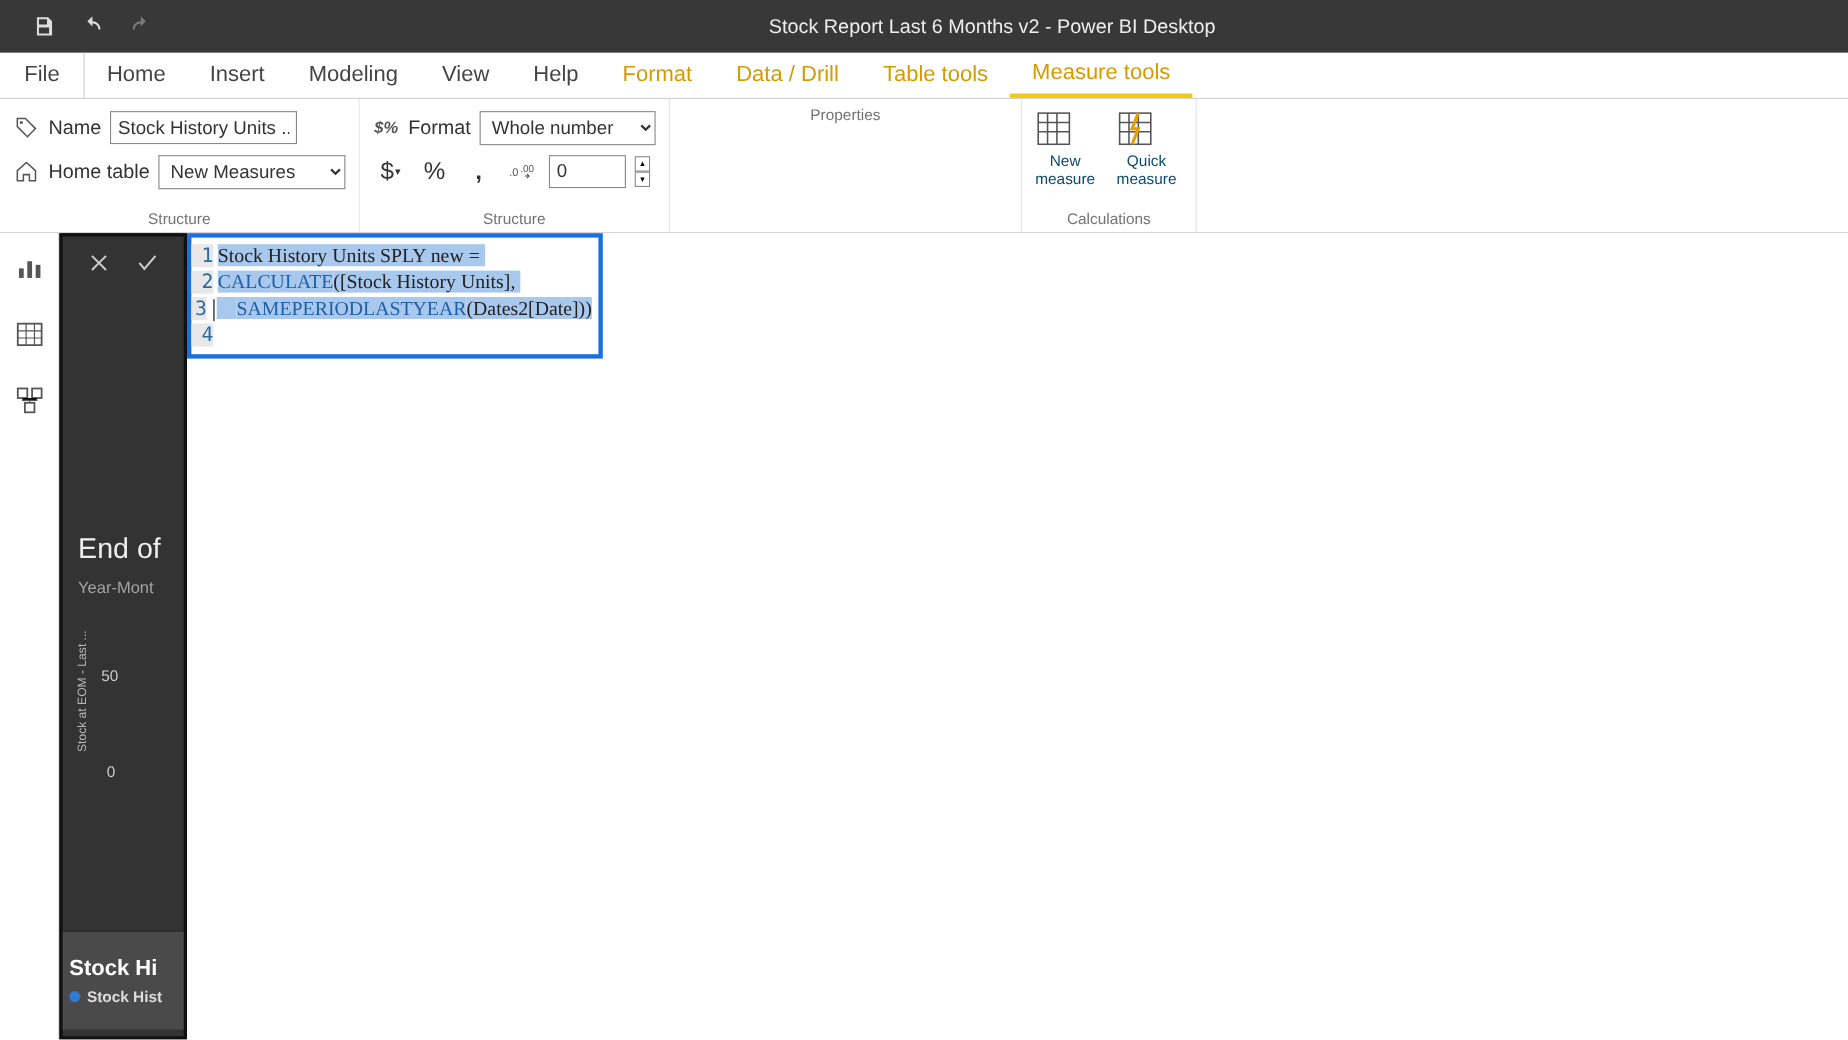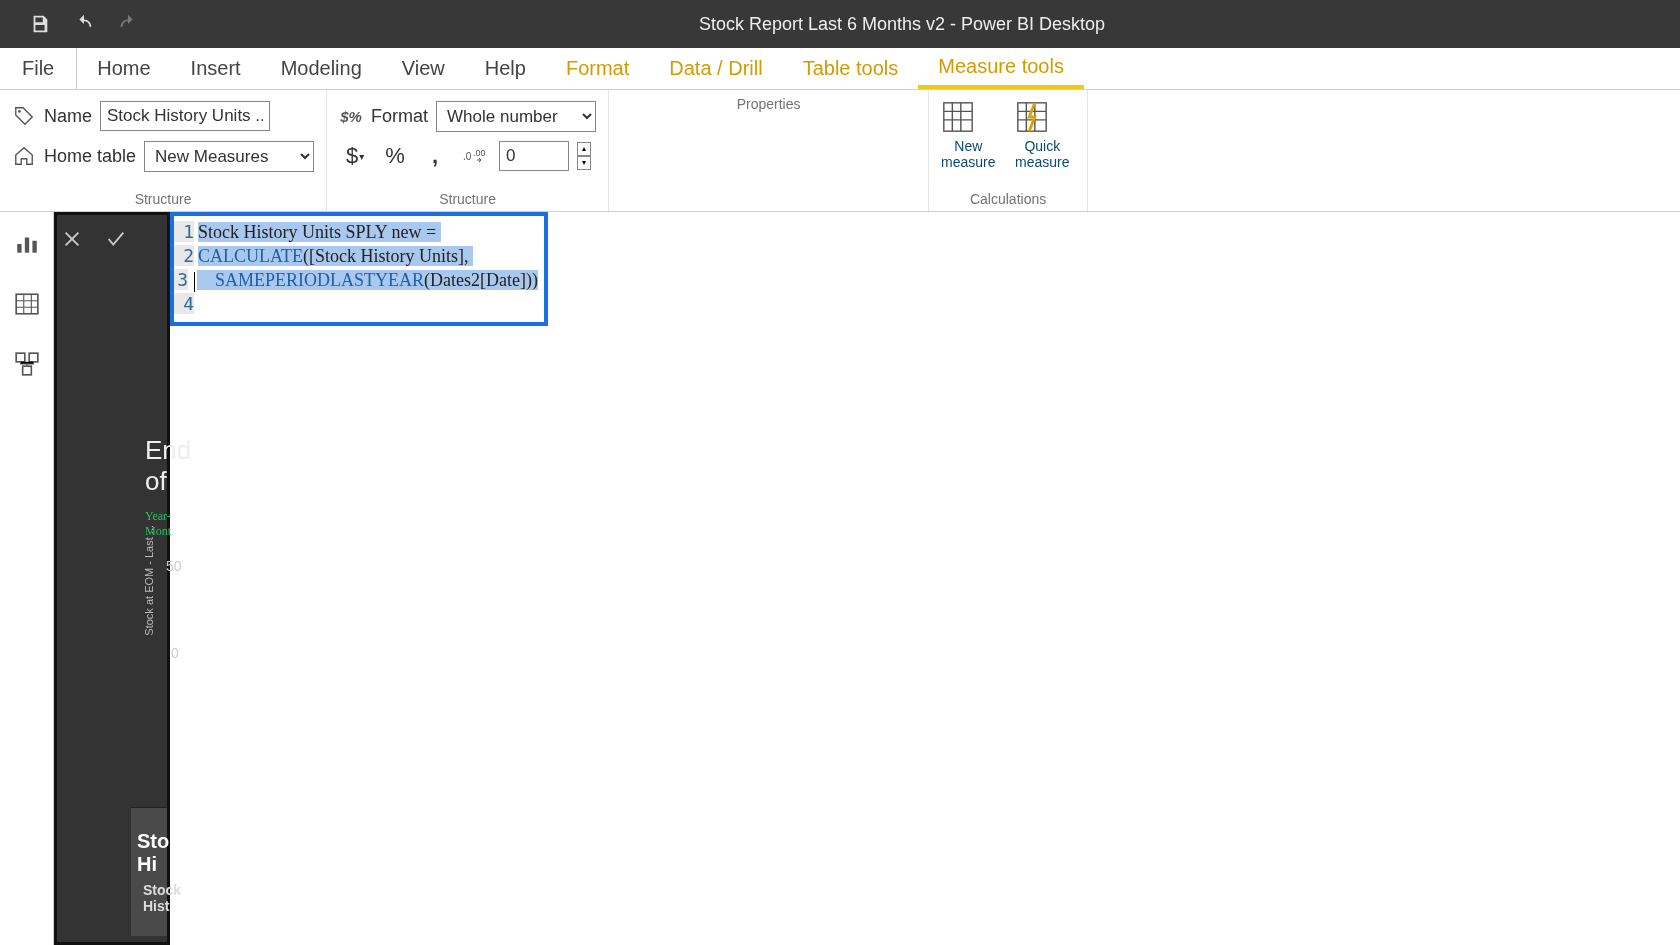--- a/index.html
+++ b/index.html
@@ -93,29 +93,29 @@
   
   .workspace { display: flex; height: calc(945px - 48px - 42px - 122px); background: #fff; }
   .view-rail {
     width: 54px; background: #fff; border-right: 1px solid #d0d0d0;
     display: flex; flex-direction: column; align-items: center; gap: 28px;
     padding-top: 16px;
   }
   .view-btn { width: 32px; height: 32px; display: flex; align-items: center; justify-content: center; cursor: pointer; }
   .side-panel {
     width: 116px; background: #333; color: #ddd;
-    display: flex; flex-direction: row;
+    display: flex; flex-direction: column;
     border: 3px solid #111;
   }
   .side-panel-inner { flex: 1; position: relative; padding: 0; }
   .fb-top { height: 48px; display: flex; align-items: center; justify-content: center; gap: 14px; border-bottom: 0; }
   .fb-top .xbtn, .fb-top .okbtn { width: 30px; height: 30px; display: flex; align-items: center; justify-content: center; cursor: pointer; }
   .chart-stub { position: absolute; left: 14px; top: 220px; color: #eee; }
   .chart-title { font-size: 26px; font-weight: 400; }
-  .chart-sub { font-size: 12px; color: #22c55e; margin-top: 12px; font-family: Liberation Serif, serif; }
+  .chart-sub { font-size: 15px; color: #a3a3a3; margin-top: 12px; }
   .axis-label { position: absolute; left: 12px; top: 310px; color: #bbb; font-size: 11px; writing-mode: vertical-rl; transform: rotate(180deg); }
   .tick50 { position: absolute; left: 35px; top: 343px; color: #ccc; font-size: 14px; }
   .tick0 { position: absolute; left: 40px; top: 430px; color: #ccc; font-size: 14px; }
   .visual2 { position: absolute; bottom: 6px; left: 0; right: 0; color: #fff; background: #4a4a4a; padding: 22px 6px; border-top: 1px solid #222; font-weight: bold; }
   .visual2 .legend { font-size: 14px; color: #ddd; margin-top: 6px; display: flex; align-items: center; gap: 6px; }
   .dot { width: 10px; height: 10px; background: #2e7cd6; border-radius: 50%; display: inline-block; }
   
   .formula-wrap { flex: 1; position: relative; }
   .formula-box {
     position: absolute; left: 0px; top: 0px;

